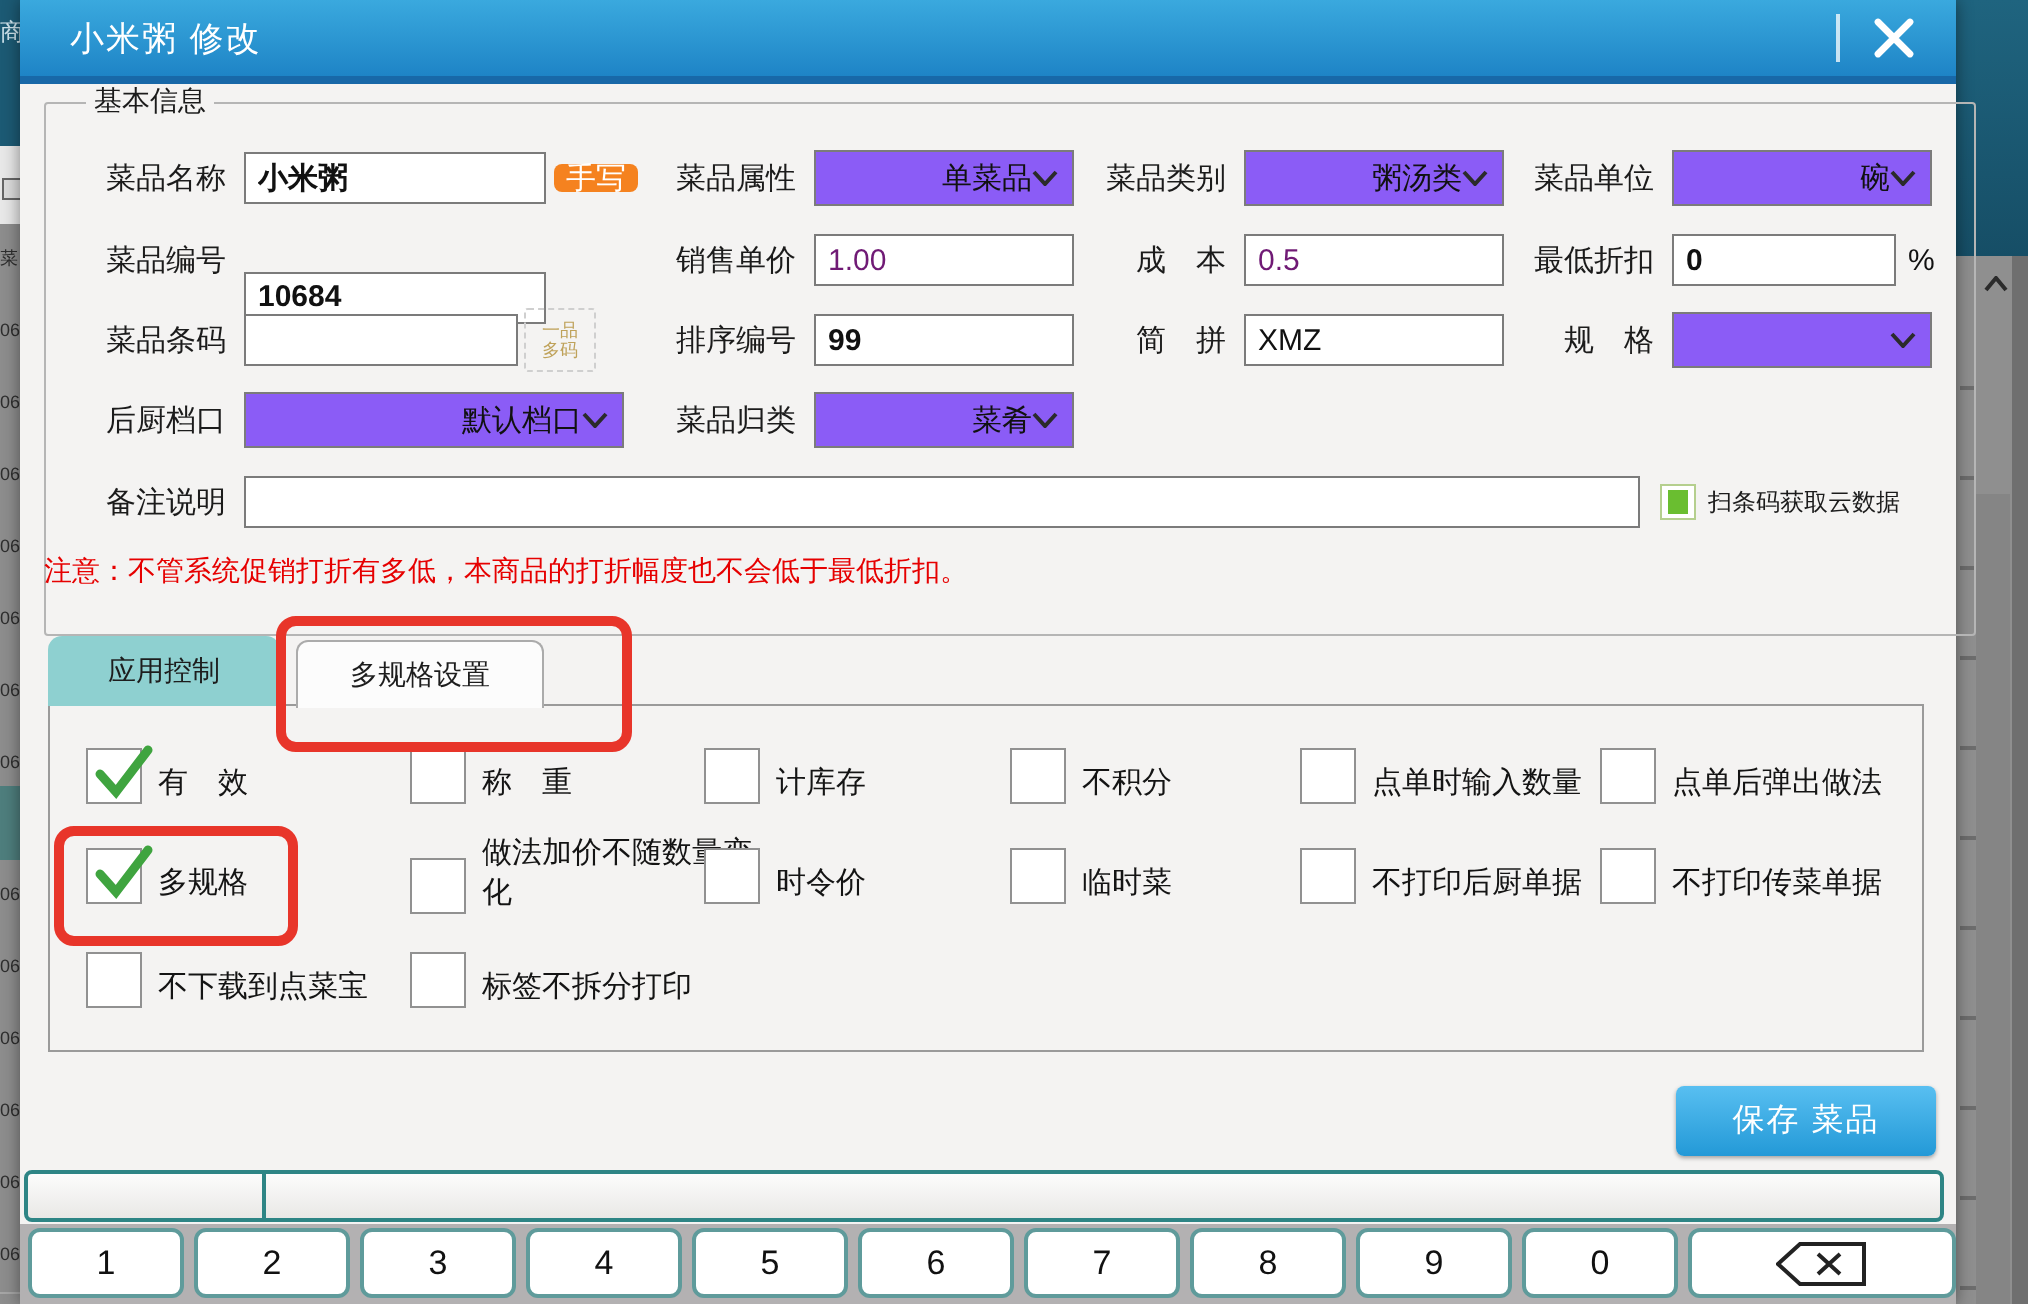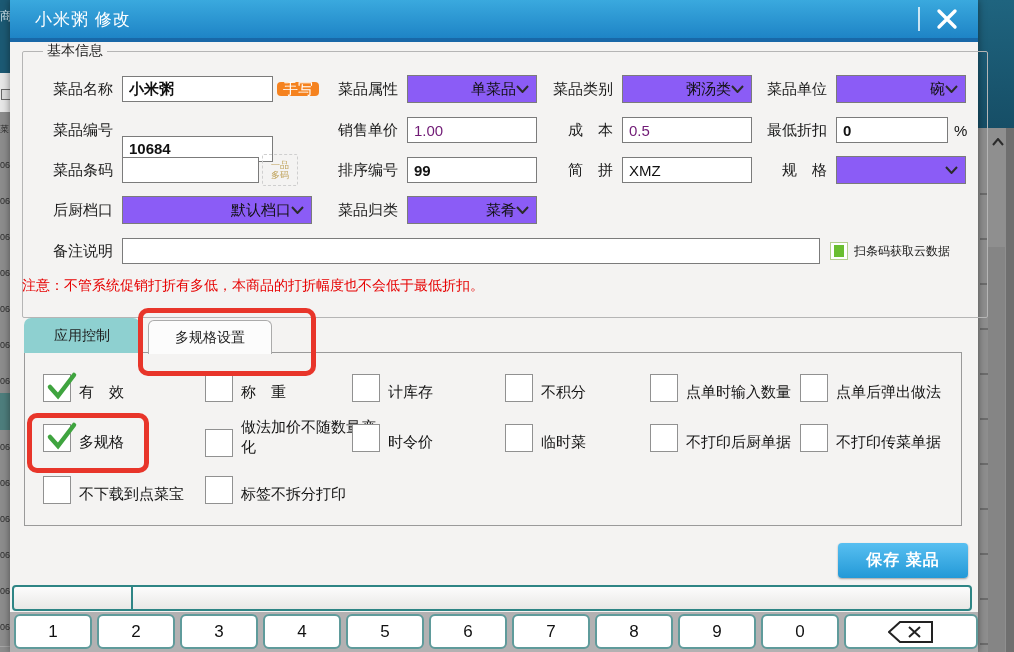--- a/index.html
+++ b/index.html
@@ -64,21 +64,21 @@
   .ann{position:absolute;border:5px solid #e8352a;border-radius:10px;z-index:6;pointer-events:none}
   #ann-tab{left:128px;top:308px;width:168px;height:58px}
   #ann-cb{left:17px;top:413px;width:112px;height:50px}
 
   .cbi{position:absolute;display:flex;align-items:flex-end;z-index:3}
   .cb{width:28px;height:28px;background:#fff;border:1px solid #919191;box-sizing:border-box;position:relative;flex:none;cursor:pointer}
   .ck{position:absolute;left:0px;top:-6px;pointer-events:none}
   .cbl{font-size:15px;color:#141414;margin-left:8px;padding-top:5px;line-height:20px}
 
   .save{position:absolute;left:828px;top:543px;width:130px;height:35px;background:linear-gradient(#58bff1,#2399d7);
-        border-radius:4px;color:#fff;font-size:16px;font-weight:bold;letter-spacing:1px;display:flex;align-items:center;
+        border-radius:4px;color:#fff;font-size:16px;font-weight:normal;letter-spacing:1px;display:flex;align-items:center;
         justify-content:center;z-index:3;box-shadow:0 1px 2px rgba(0,0,0,.35);cursor:pointer}
 
   .numbar{position:absolute;left:2px;top:585px;width:960px;height:26px;border:2px solid #2e8585;border-radius:4px;
           background:linear-gradient(#fcfcfc,#e9e8e6);box-sizing:border-box;z-index:3}
   .numdiv{position:absolute;left:117px;top:0px;bottom:0px;width:2px;background:#2e8585}
 
   .keys{position:absolute;left:0;top:612px;width:968px;height:40px;background:#b3b1b2;z-index:3}
   .key{position:absolute;top:2px;width:78px;height:35px;background:#fff;border:2px solid #5f9b9b;border-radius:6px;
        display:flex;align-items:center;justify-content:center;font-size:17px;color:#111;box-sizing:border-box;cursor:pointer}
   .key.bks{width:134px}

